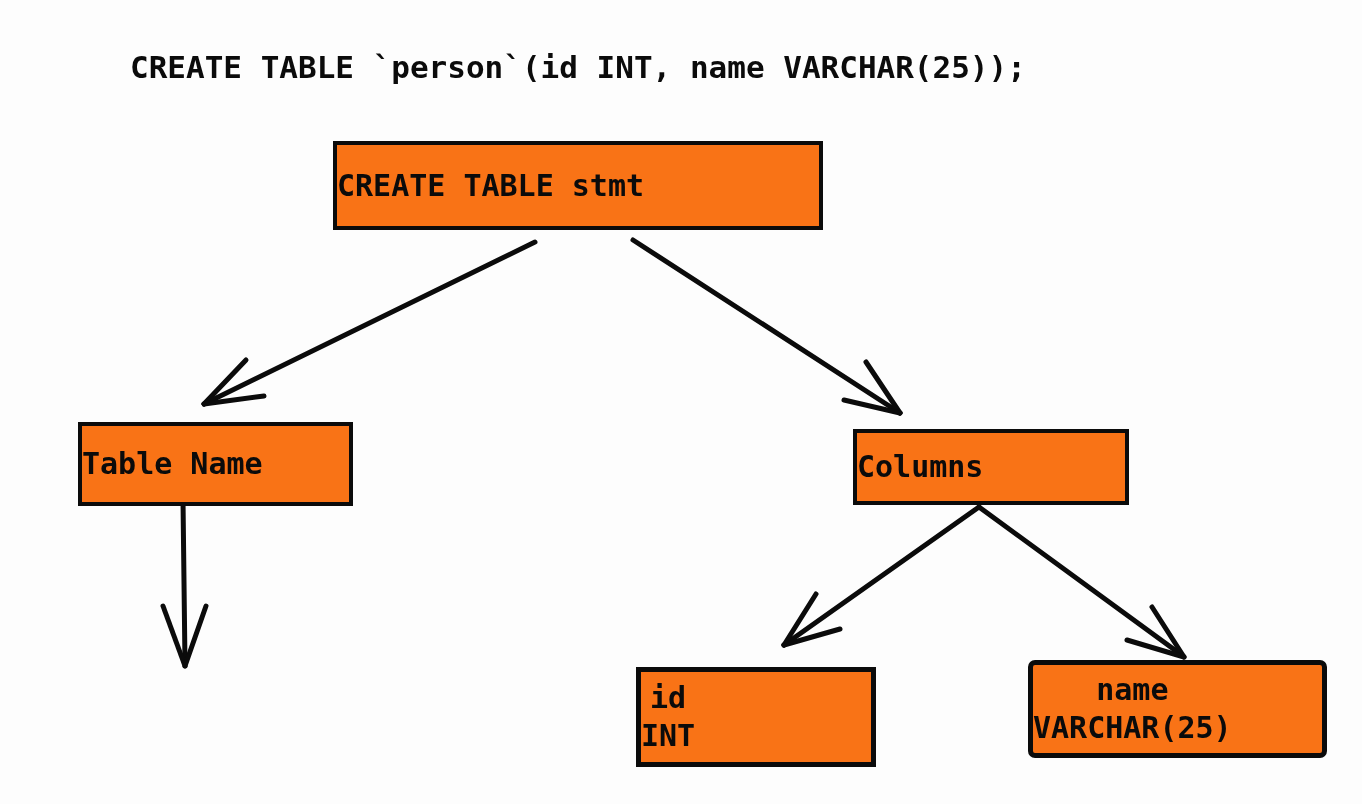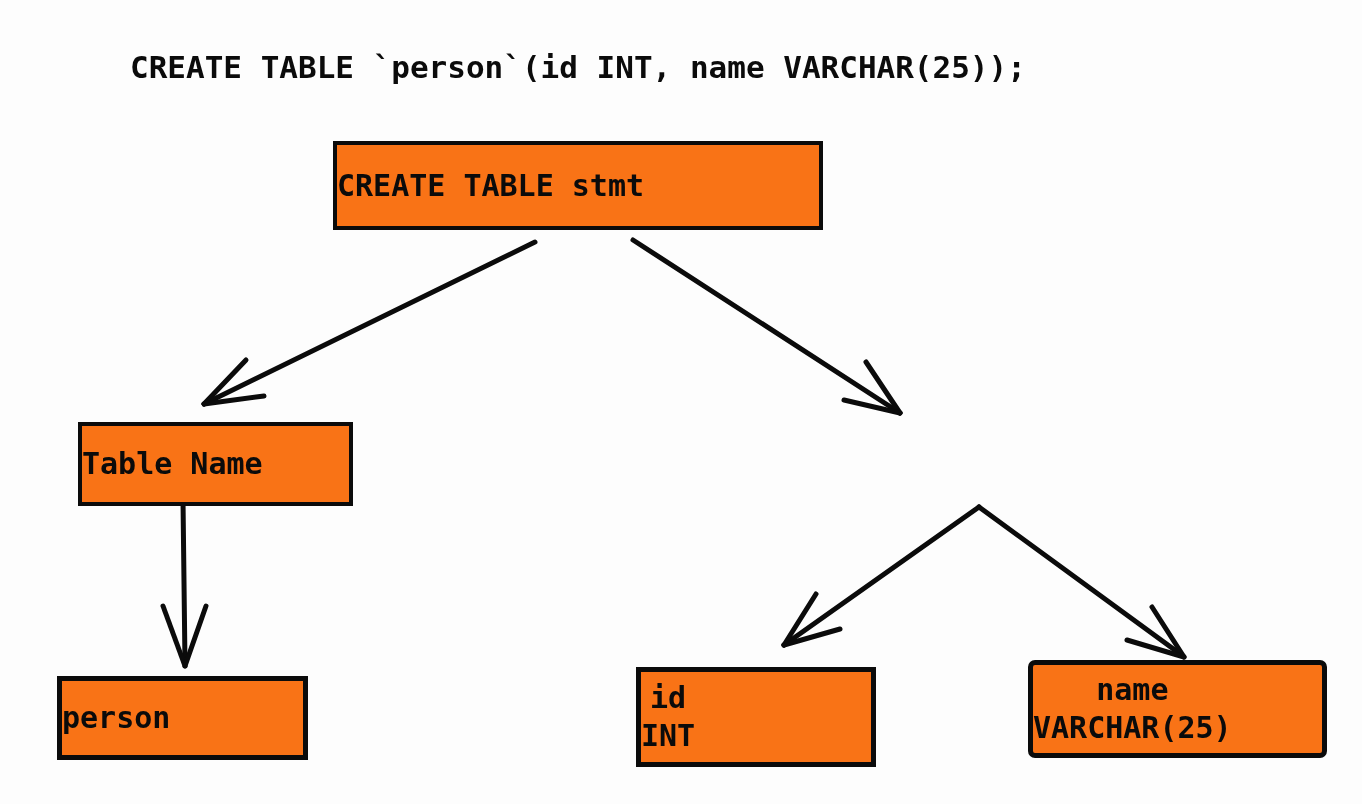--- a/index.html
+++ b/index.html
@@ -97,24 +97,24 @@
   </svg>
 
   <div class="node" style="left:333px; top:141px; width:490px; height:89px;">
     <span class="label">CREATE TABLE stmt</span>
   </div>
 
   <div class="node" style="left:43px; top:422px; width:275px; height:84px;margin-left:35px;">
     <span class="label">Table Name</span>
   </div>
 
+  <div class="node" style="left:853px; top:429px; width:276px; height:76px;">
+    <span class="label">Columns</span>
+  </div>
 
-  <div class="node thick" style="left:57px; top:676px; width:251px; height:84px;">
-    <span class="label">person</span>
-  </div>
 
   <div class="node thick" style="left:636px; top:667px; width:240px; height:100px;">
     <span class="label">id
 INT</span>
   </div>
 
   <div class="node thick" style="left:1028px; top:660px; width:299px; height:98px;border-radius:7px;">
     <span class="label">name
 VARCHAR(25)</span>
   </div>

